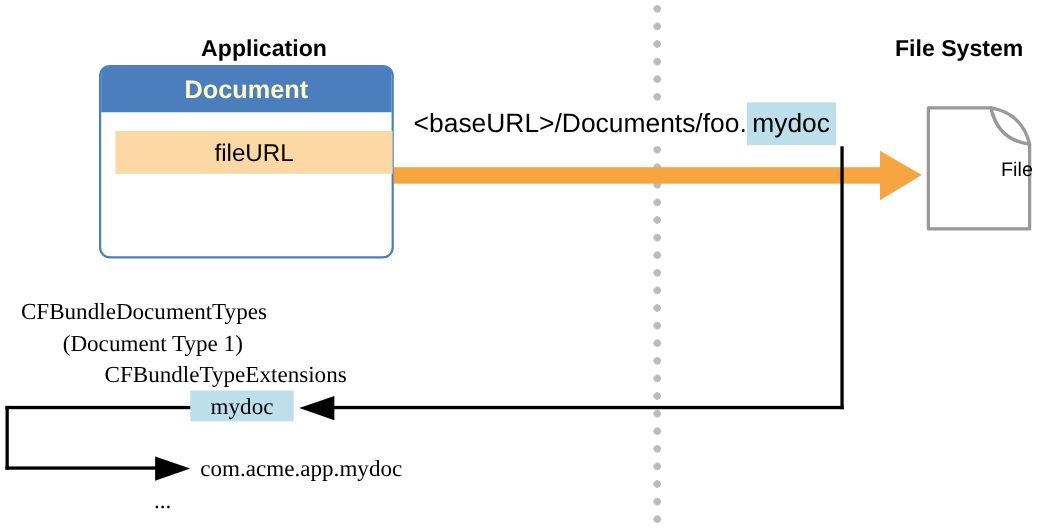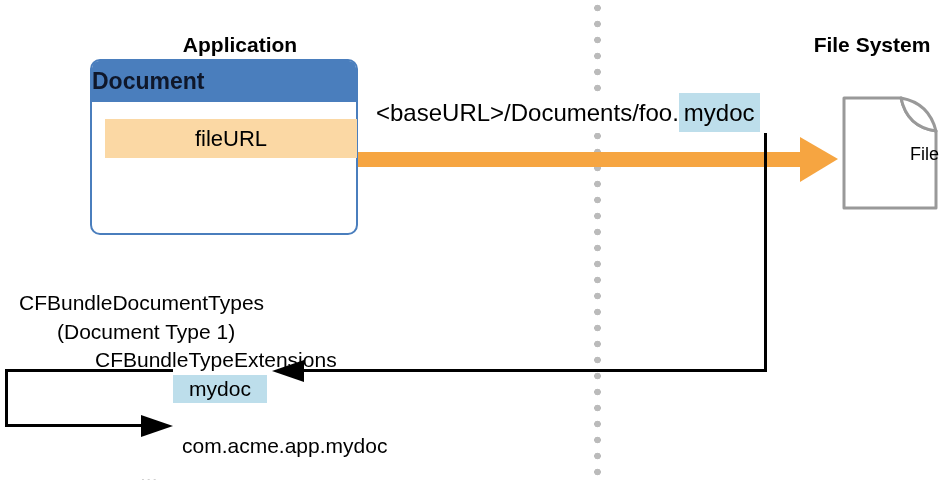--- a/index.html
+++ b/index.html
@@ -17,21 +17,21 @@
   .hdr{position:absolute;top:1px;font-weight:bold;font-size:21px;line-height:24px;margin-top:32px;}
   .hdr.app{left:120px;width:240px;text-align:center;}
   .hdr.fs{left:800px;width:144px;text-align:center;}
   
   .doc-box{
     position:absolute;left:90px;top:59px;width:268px;height:176px;box-sizing:border-box;
     border:2px solid var(--header-blue,#4A7EBD);border-radius:10px;background:#fff;z-index:2;
   }
   .doc-title{
     height:41px;background:var(--header-blue,#4A7EBD);border-radius:7px 7px 0 0;
-    color:#0f172a;font-weight:bold;font-size:23px;line-height:41px;text-align:left;
+    color:#fef9c3;font-weight:bold;font-size:23px;line-height:41px;text-align:center;
   }
   .fileurl{
     position:absolute;left:13px;top:58px;width:252px;height:39px;
     background:var(--peach,#FBD8A4);font-size:22px;line-height:39px;text-align:center;
   }
   
   .arrow-shaft{position:absolute;left:358px;top:152px;width:443px;height:15px;background:var(--arrow-orange,#F6A541);z-index:3;}
   .arrow-head{
     position:absolute;left:800px;top:137px;width:0;height:0;z-index:3;
     border-left:38px solid var(--arrow-orange,#F6A541);
@@ -40,21 +40,21 @@
   
   .path{
     position:absolute;left:376px;top:93px;height:40px;line-height:40px;z-index:2;
     font-family:Liberation Sans, sans-serif;font-size:24px;
     white-space:pre;background:#fff;
   }
   .path .hl{background:var(--highlight-blue,#BDDEEB);padding:6px 5px;}
   
   .code{
     position:absolute;z-index:2;white-space:pre;line-height:28px;
-    font-family:Liberation Sans, sans-serif;font-size:21px;margin-top:20px;
+    font-family:Liberation Serif, serif;font-size:21px;
   }
   .cl1{left:19px;top:269px;}
   .cl2{left:57px;top:298px;}
   .cl3{left:95px;top:326px;}
   .cl4{left:173px;top:355px;width:94px;height:28px;text-align:center;background:var(--highlight-blue,#BDDEEB);}
   .cl5{left:98px;top:384px;}
   .cl6{left:182px;top:412px;}
   .cl7{left:140px;top:441px;}
   
   .bline{position:absolute;background:#000;z-index:4;}

